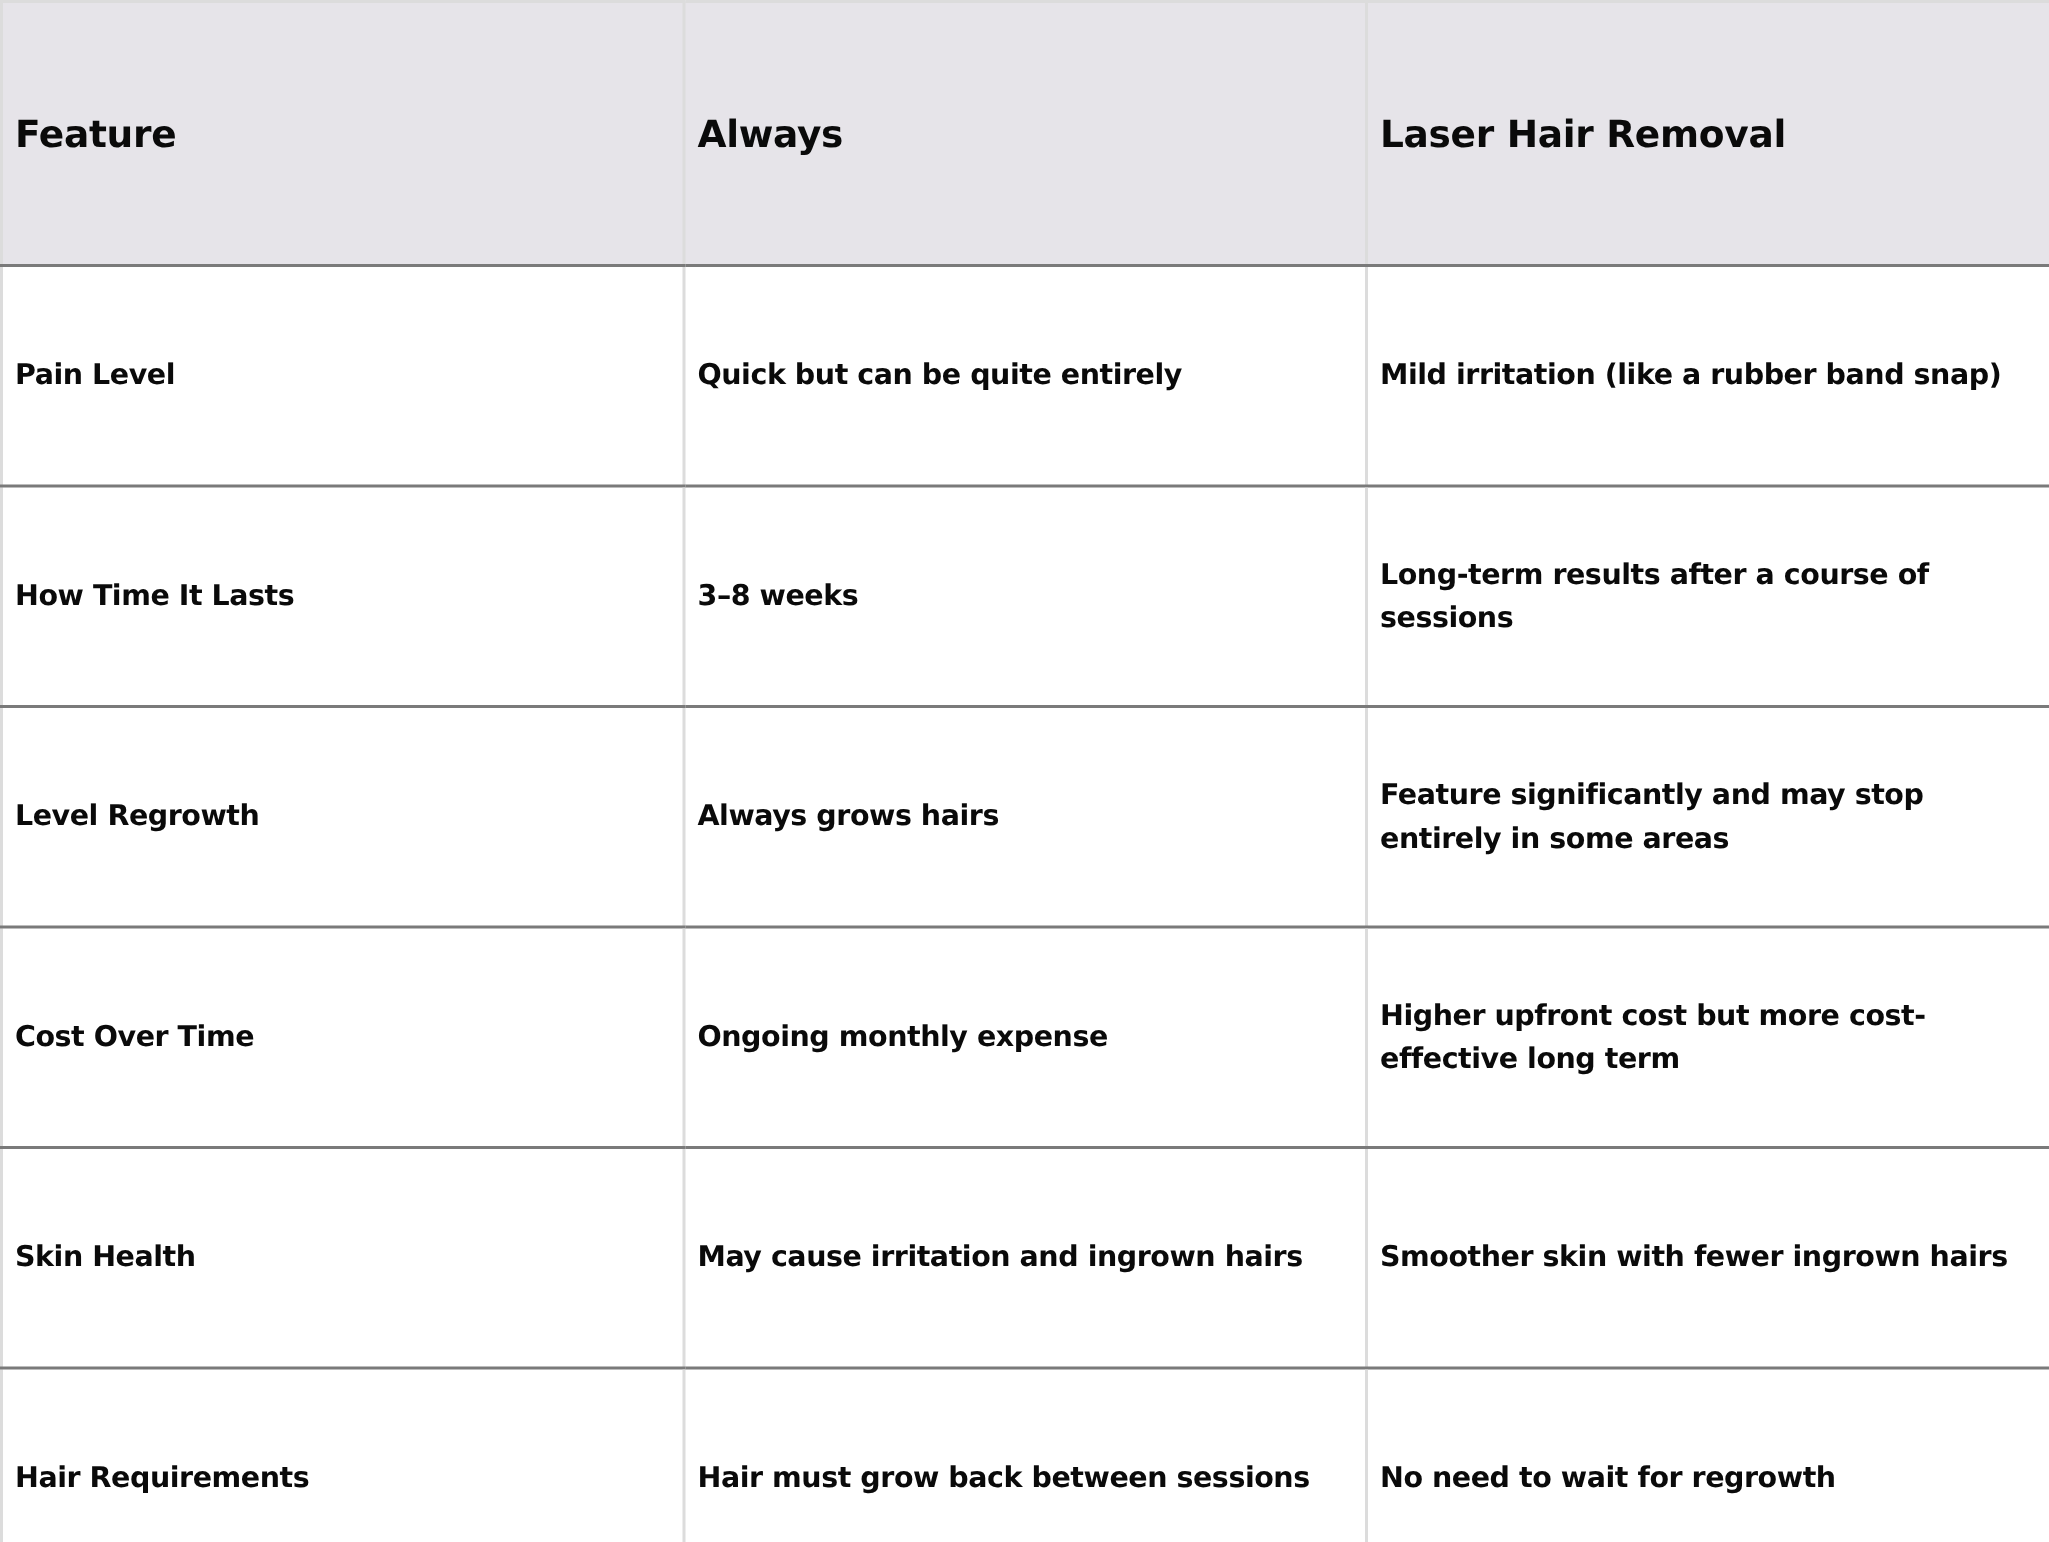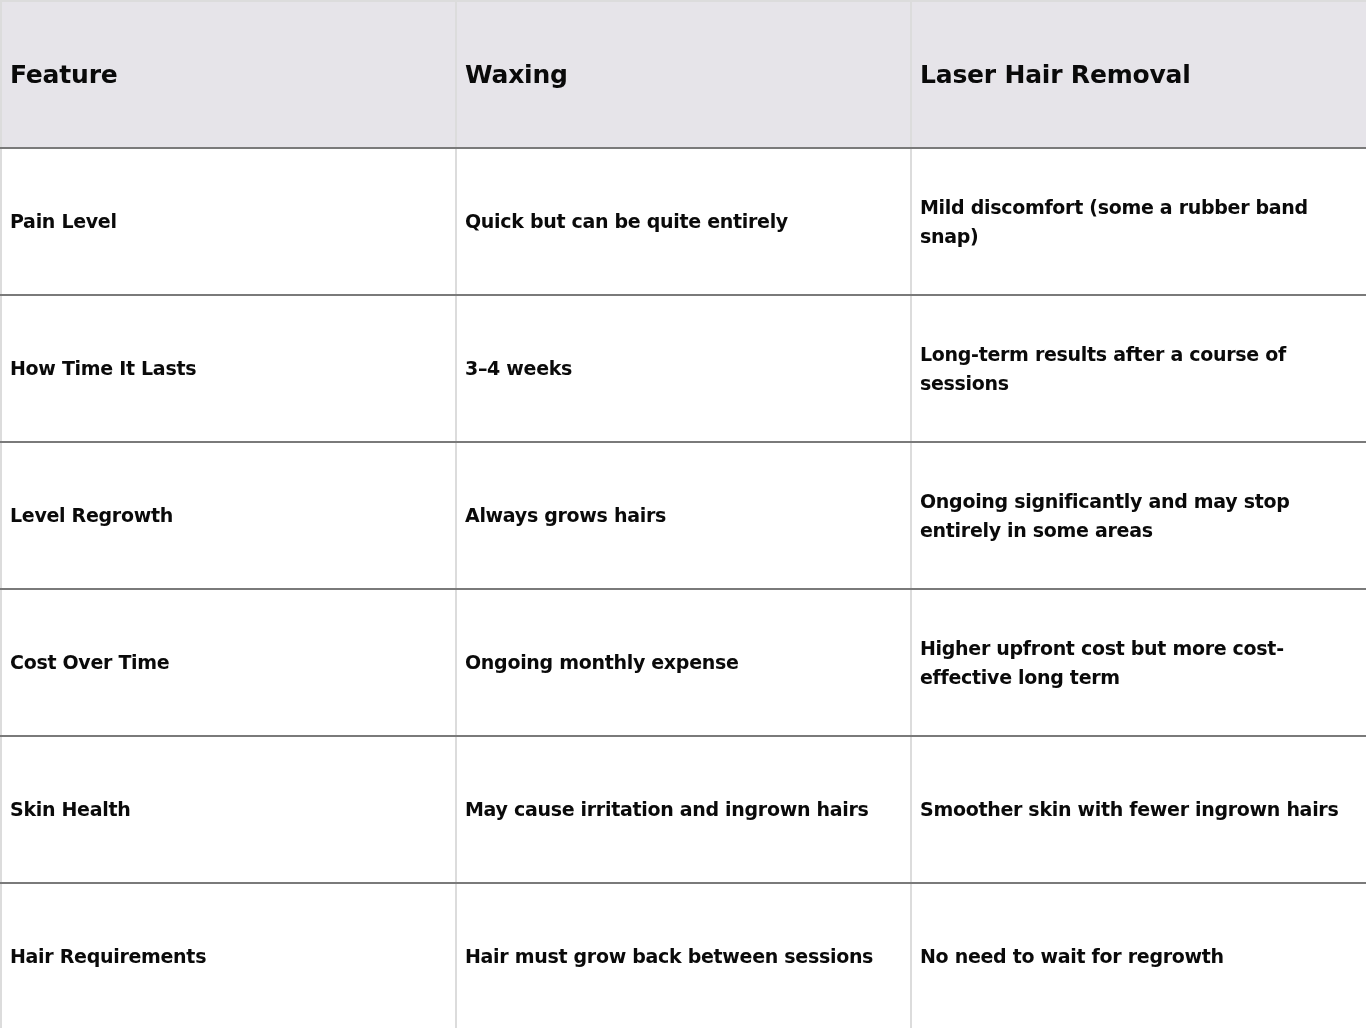--- a/index.html
+++ b/index.html
@@ -26,21 +26,21 @@
     .table col.c3 { width: 456px; }
     .table th, .table td {
       text-align: left;
       vertical-align: middle;
       padding: 0 8px 0 8px;
       border-left: 2px solid #dcdcdc;
       border-right: 2px solid #dcdcdc;
       box-sizing: border-box;
     }
     .table thead tr {
-      height: 147px;
+      height: 176px;
       background: #e6e4e9;
     }
     .table th {
       font-size: 25px;
       font-weight: bold;
       border-top: 2px solid #dcdcdc;
       border-bottom: 2px solid #7a7a7a;
       letter-spacing: -0.2px;
     }
     .table tbody tr {
@@ -62,39 +62,39 @@
 
 <table class="table">
   <colgroup>
     <col class="c1">
       <col class="c2">
       <col class="c3">
   </colgroup>
   <thead>
     <tr>
       <th>Feature</th>
-      <th>Waxing</th>
+      <th>Always</th>
       <th>Laser Hair Removal</th>
     </tr>
   </thead>
   <tbody>
     <tr>
       <td>Pain Level</td>
       <td>Quick but can be quite entirely</td>
-      <td>Mild discomfort (some a rubber band snap)</td>
+      <td>Mild irritation (like a rubber band snap)</td>
     </tr>
     <tr>
       <td>How Time It Lasts</td>
-      <td>3–4 weeks</td>
+      <td>3–8 weeks</td>
       <td>Long-term results after a course of sessions</td>
     </tr>
     <tr>
       <td>Level Regrowth</td>
       <td>Always grows hairs</td>
-      <td>Ongoing significantly and may stop entirely in some areas</td>
+      <td>Feature significantly and may stop entirely in some areas</td>
     </tr>
     <tr>
       <td>Cost Over Time</td>
       <td>Ongoing monthly expense</td>
       <td>Higher upfront cost but more cost-effective long term</td>
     </tr>
     <tr>
       <td>Skin Health</td>
       <td>May cause irritation and ingrown hairs</td>
       <td>Smoother skin with fewer ingrown hairs</td>

